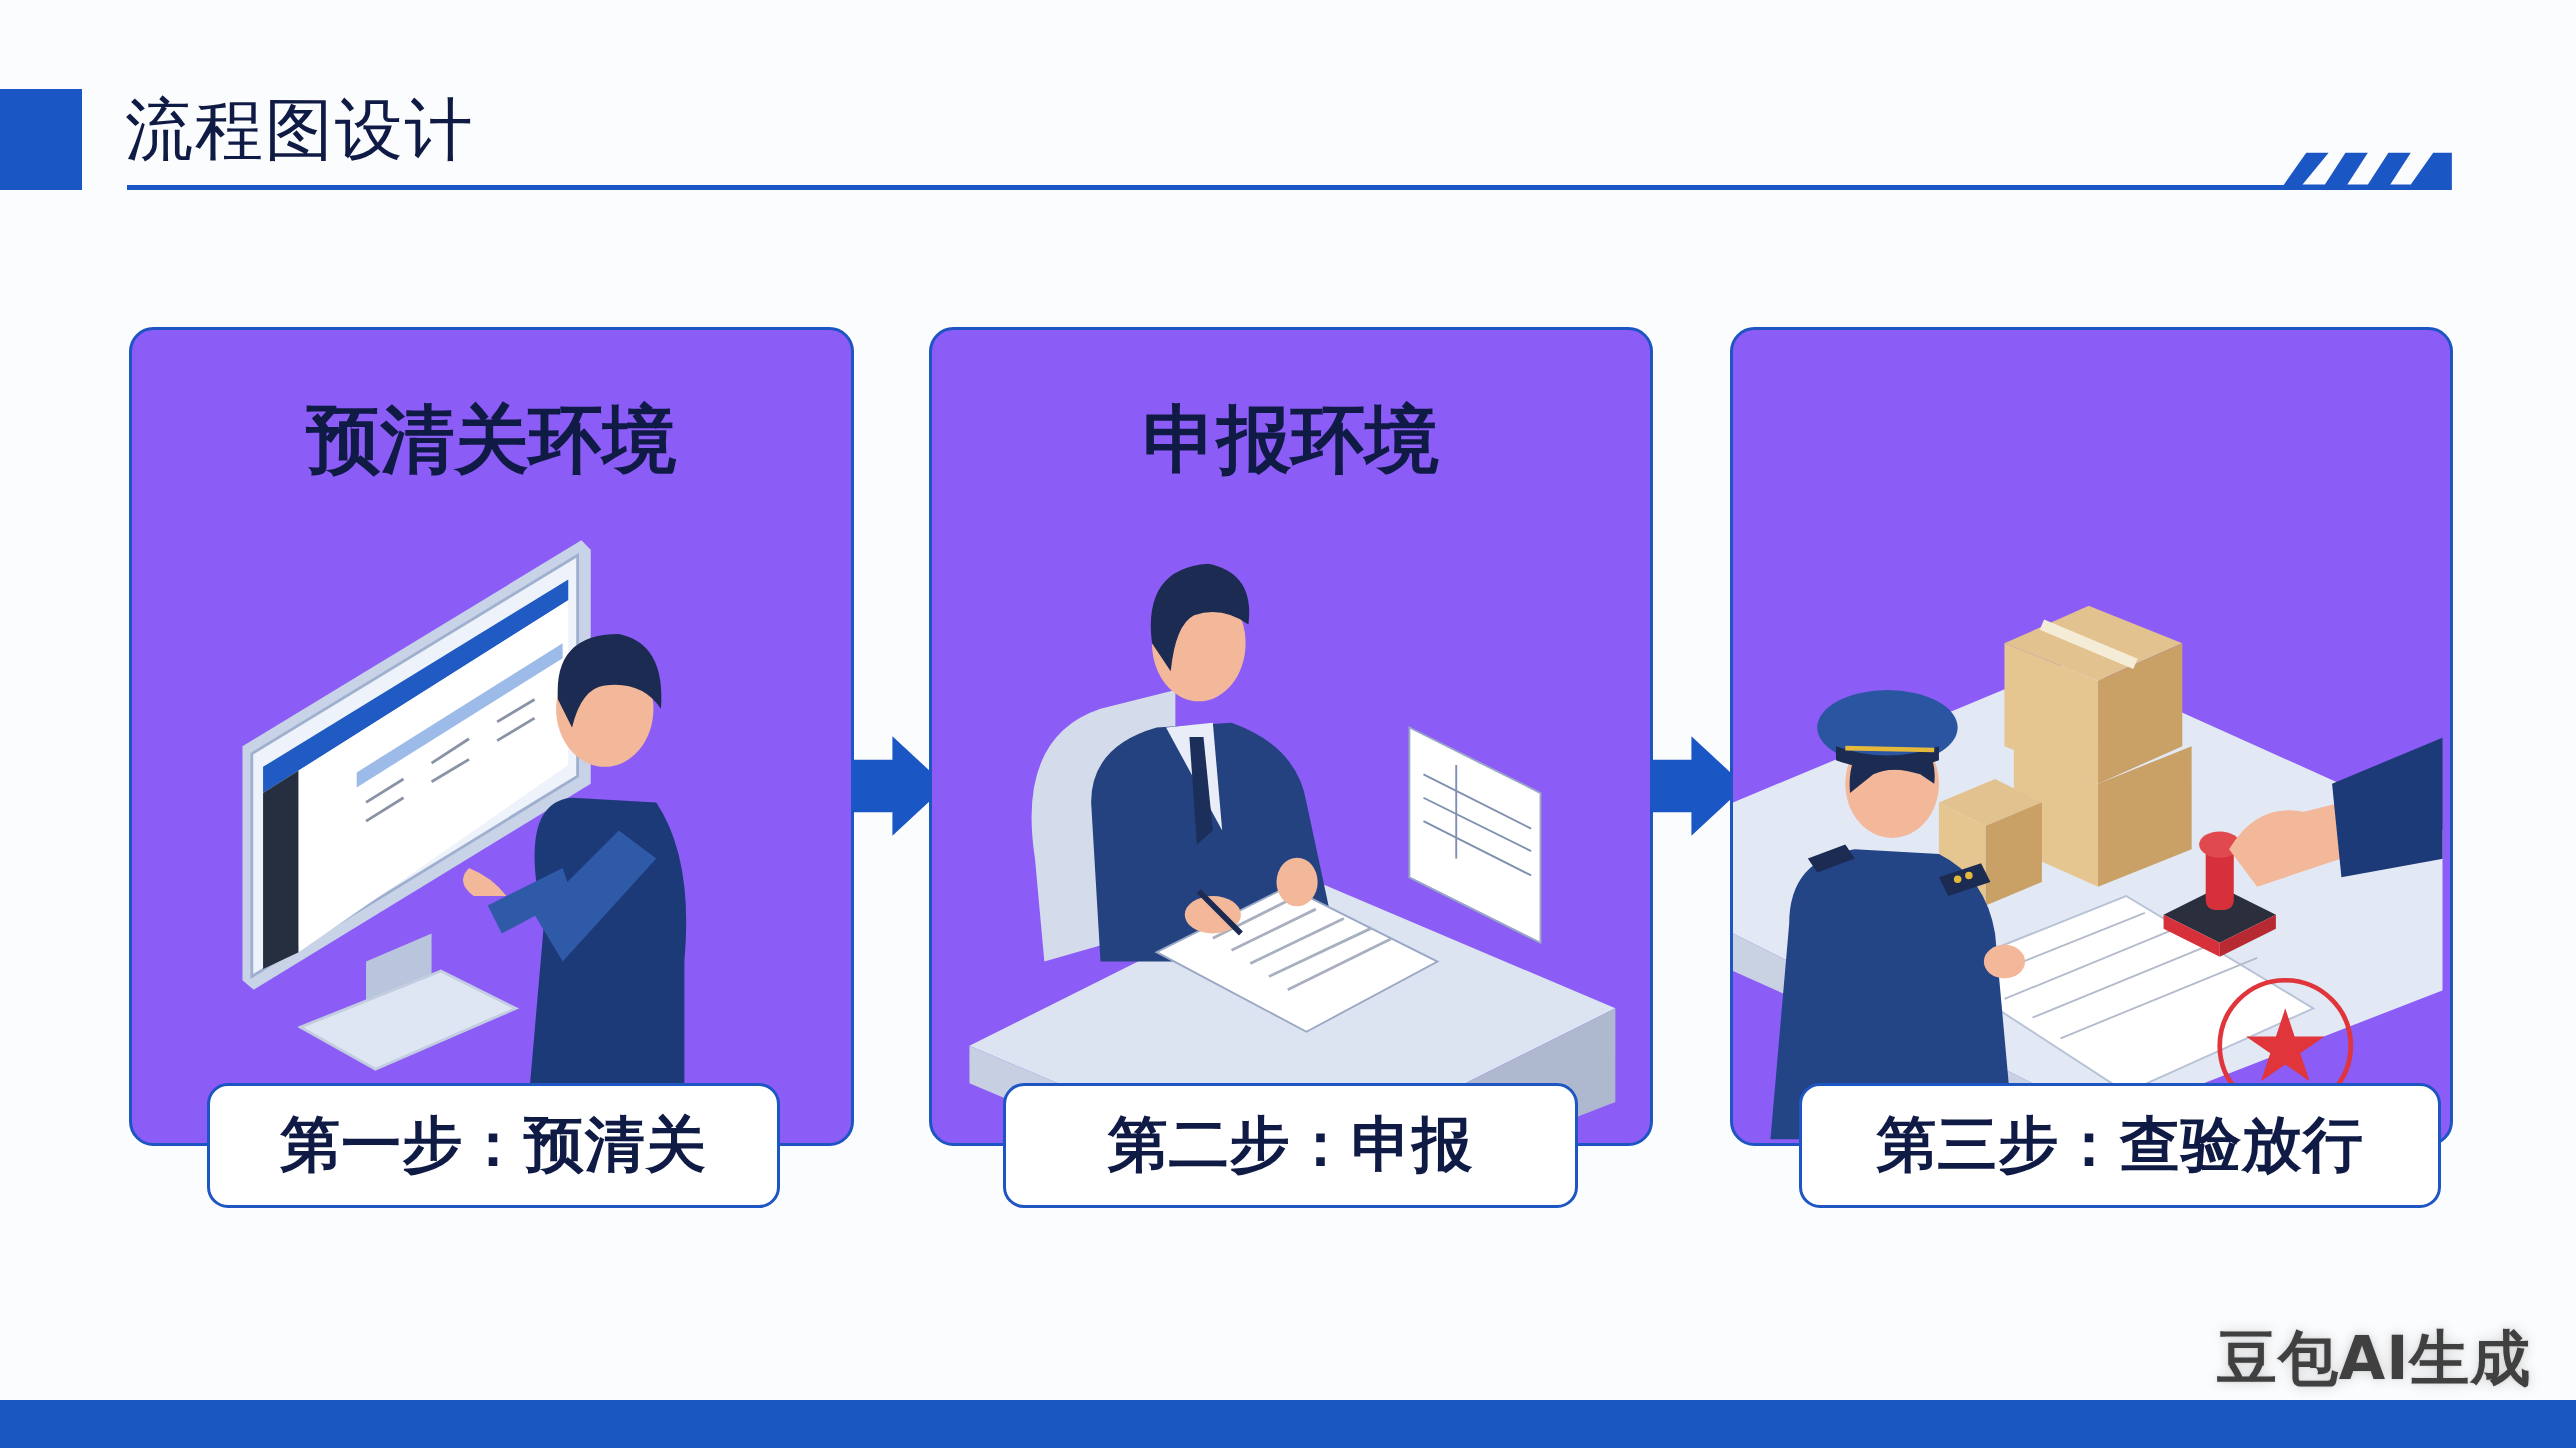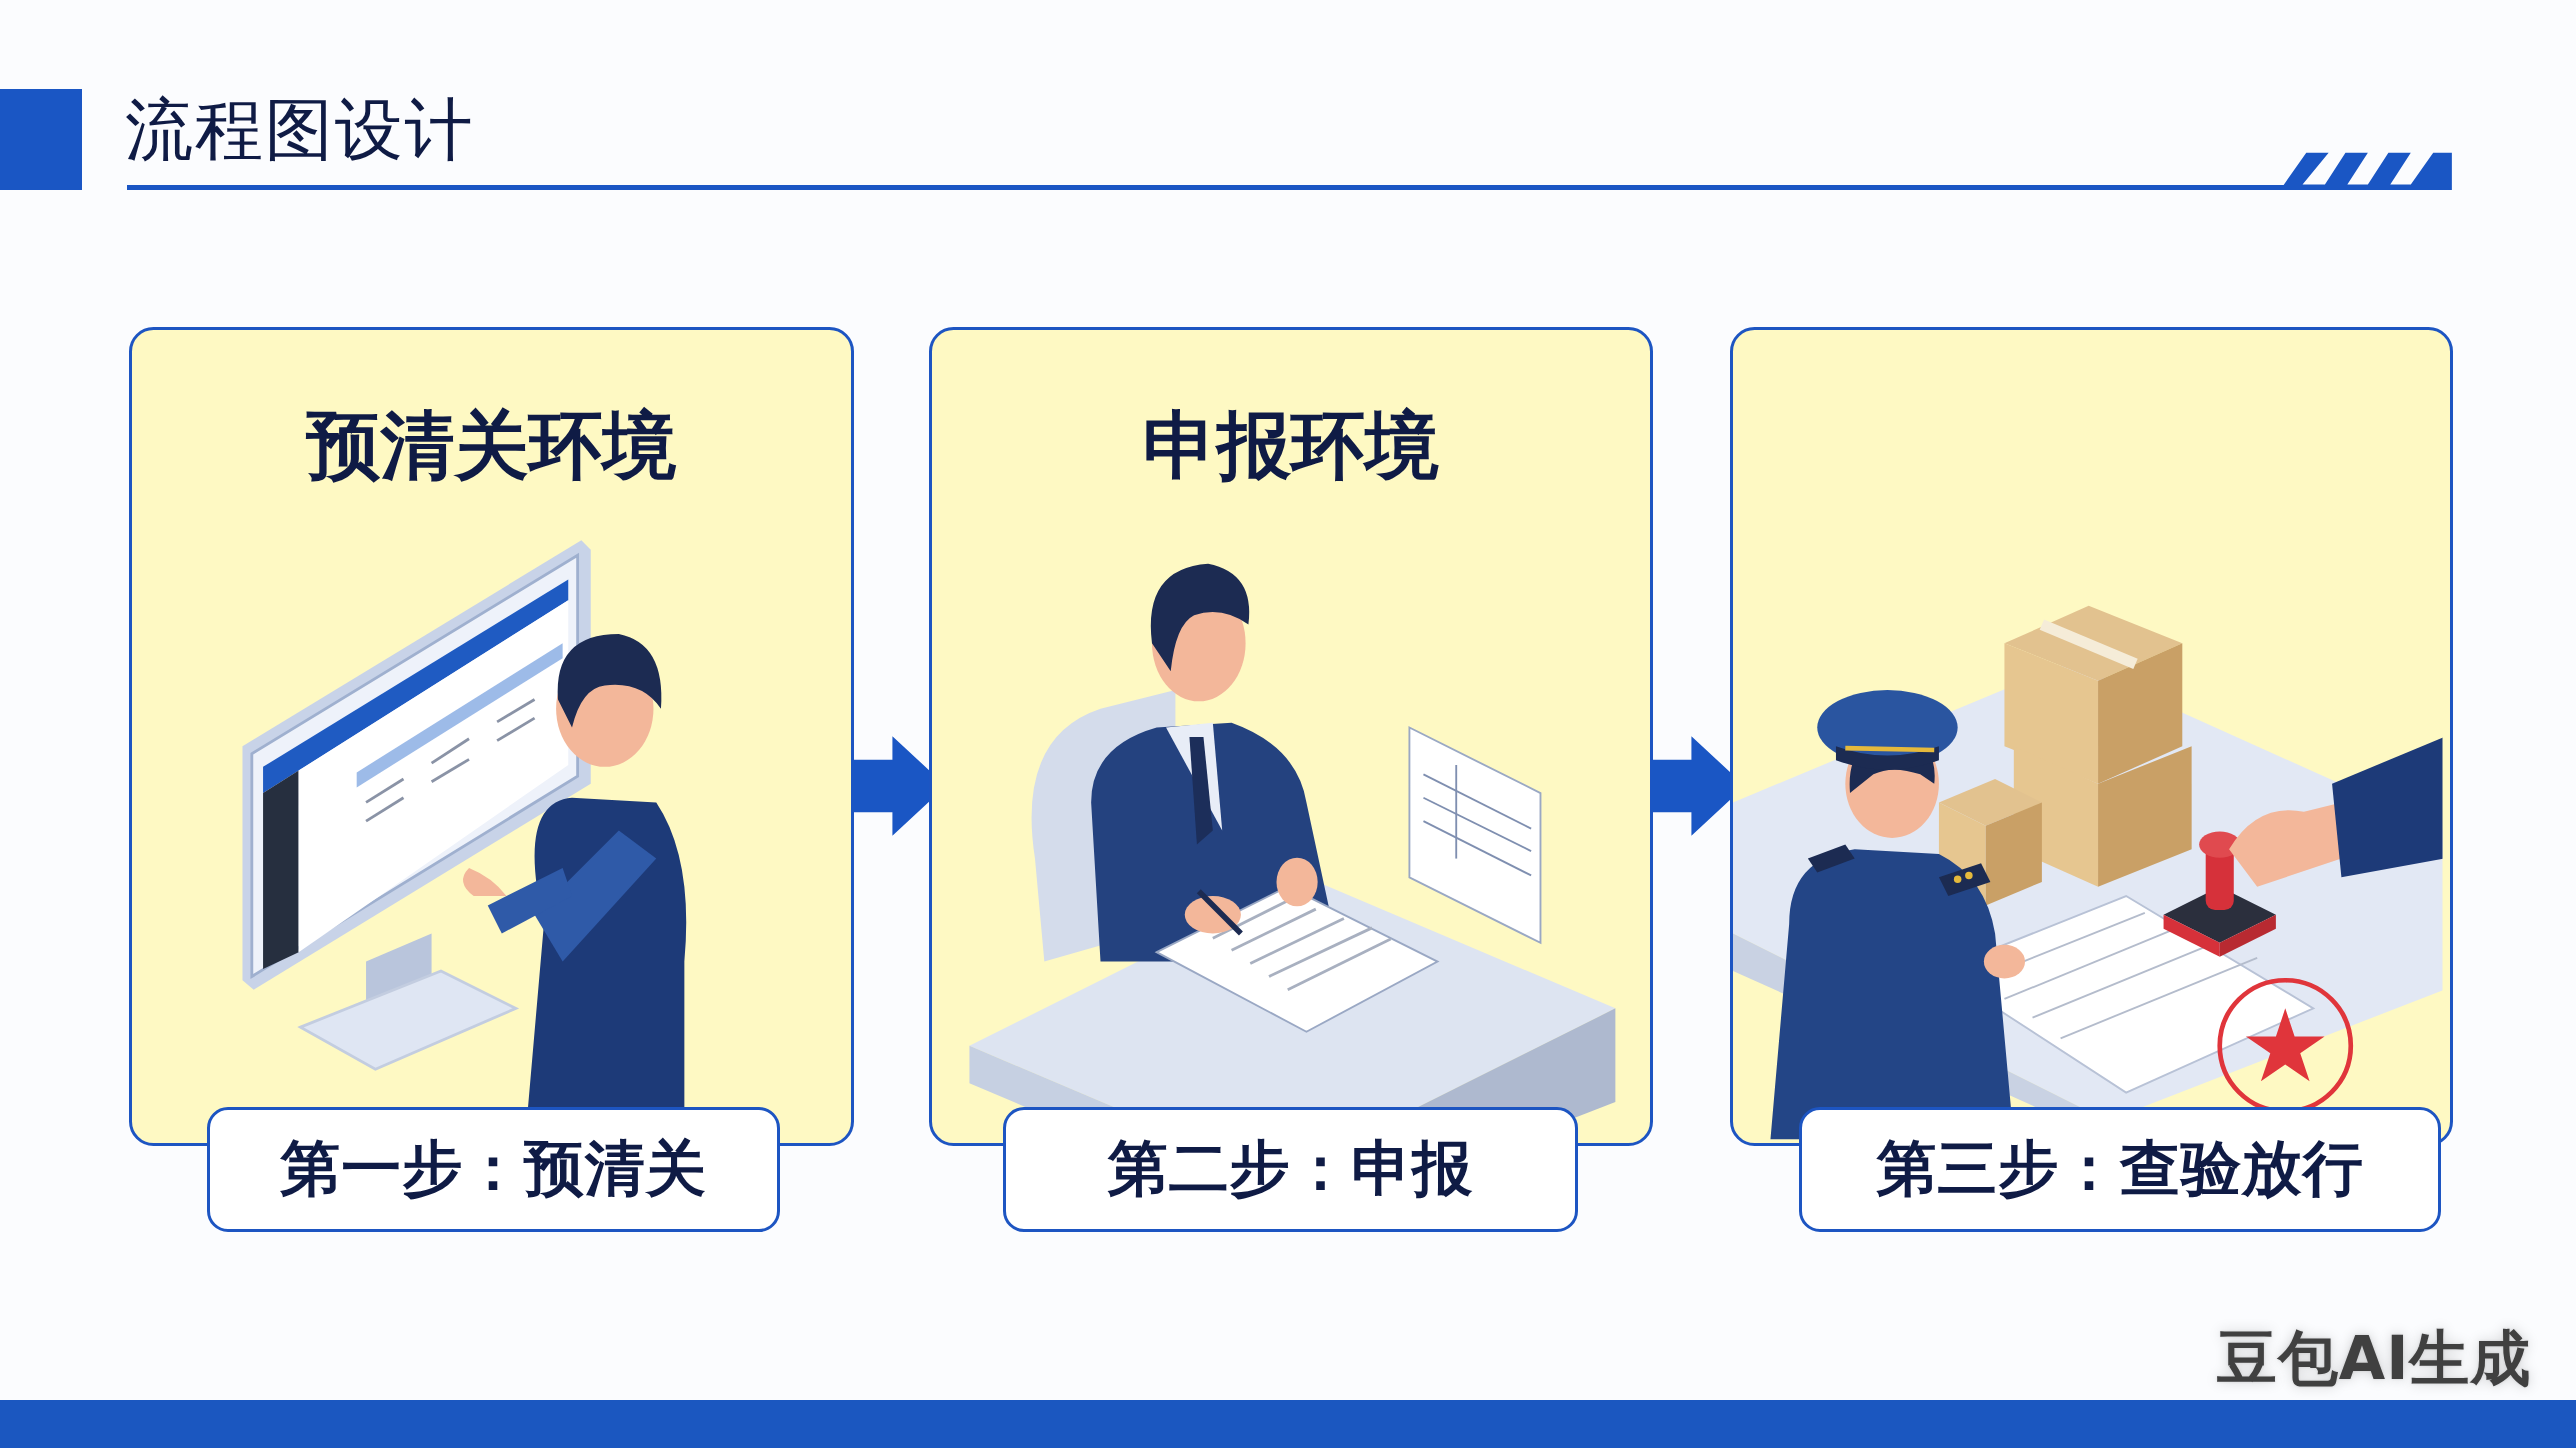--- a/index.html
+++ b/index.html
@@ -12,33 +12,34 @@
     .abs { position: absolute; }
     
     .accent-block { left: 0; top: 89px; width: 82px; height: 101px; background: #1a56c4; }
     .page-title { left: 125px; top: 87px; font-size: 68px; font-weight: normal; color: #0f1b45; letter-spacing: 1.9px; line-height: 85px; }
     .title-rule { left: 127px; top: 185px; width: 2161px; height: 4.7px; background: #1a56c4; }
     .stripes { left: 2279px; top: 148px; width: 174px; height: 42px; }
 
     
     .panel {
       position: absolute; top: 327px; height: 819px;
-      border: 3.8px solid #1d55c2; border-radius: 24.5px; background: #fef9c3;
+      border: 3.8px solid #1d55c2; border-radius: 24.5px; background: #8b5cf6;
       box-sizing: border-box;
+      font-family: Liberation Mono, monospace;
     }
     .panel-heading {
       position: absolute; left: 0; right: 0; top: 68px; text-align: center;
       font-size: 74px; font-weight: bold; color: #0f1b45; line-height: 94px;
     }
     .panel-art { position: absolute; left: 0; top: 189px; width: 100%; height: 623px; }
     .step-label {
       position: absolute; top: 1083px; height: 125px; box-sizing: border-box;
       border: 3.8px solid #1d55c2; border-radius: 21px; background: #ffffff;
       display: flex; align-items: center; justify-content: center;
-      font-size: 60px; font-weight: bold; color: #0f1b45; letter-spacing: 0.9px; margin-top: 24px;
+      font-size: 60px; font-weight: bold; color: #0f1b45; letter-spacing: 0.9px;
     }
     .arrow { position: absolute; top: 736px; width: 94px; height: 100px; }
 
     
     .footer-bar { left: 0; top: 1400px; width: 2576px; height: 48px; background: #1b57c0; }
     .watermark {
       left: 2217px; top: 1319px; font-size: 60px; font-weight: bold; color: #404040;
       text-shadow: 0 0 13.2px rgba(0,0,0,0.18), 0 0 2.8px rgba(0,0,0,0.12);
       letter-spacing: 0.9px;
     }

